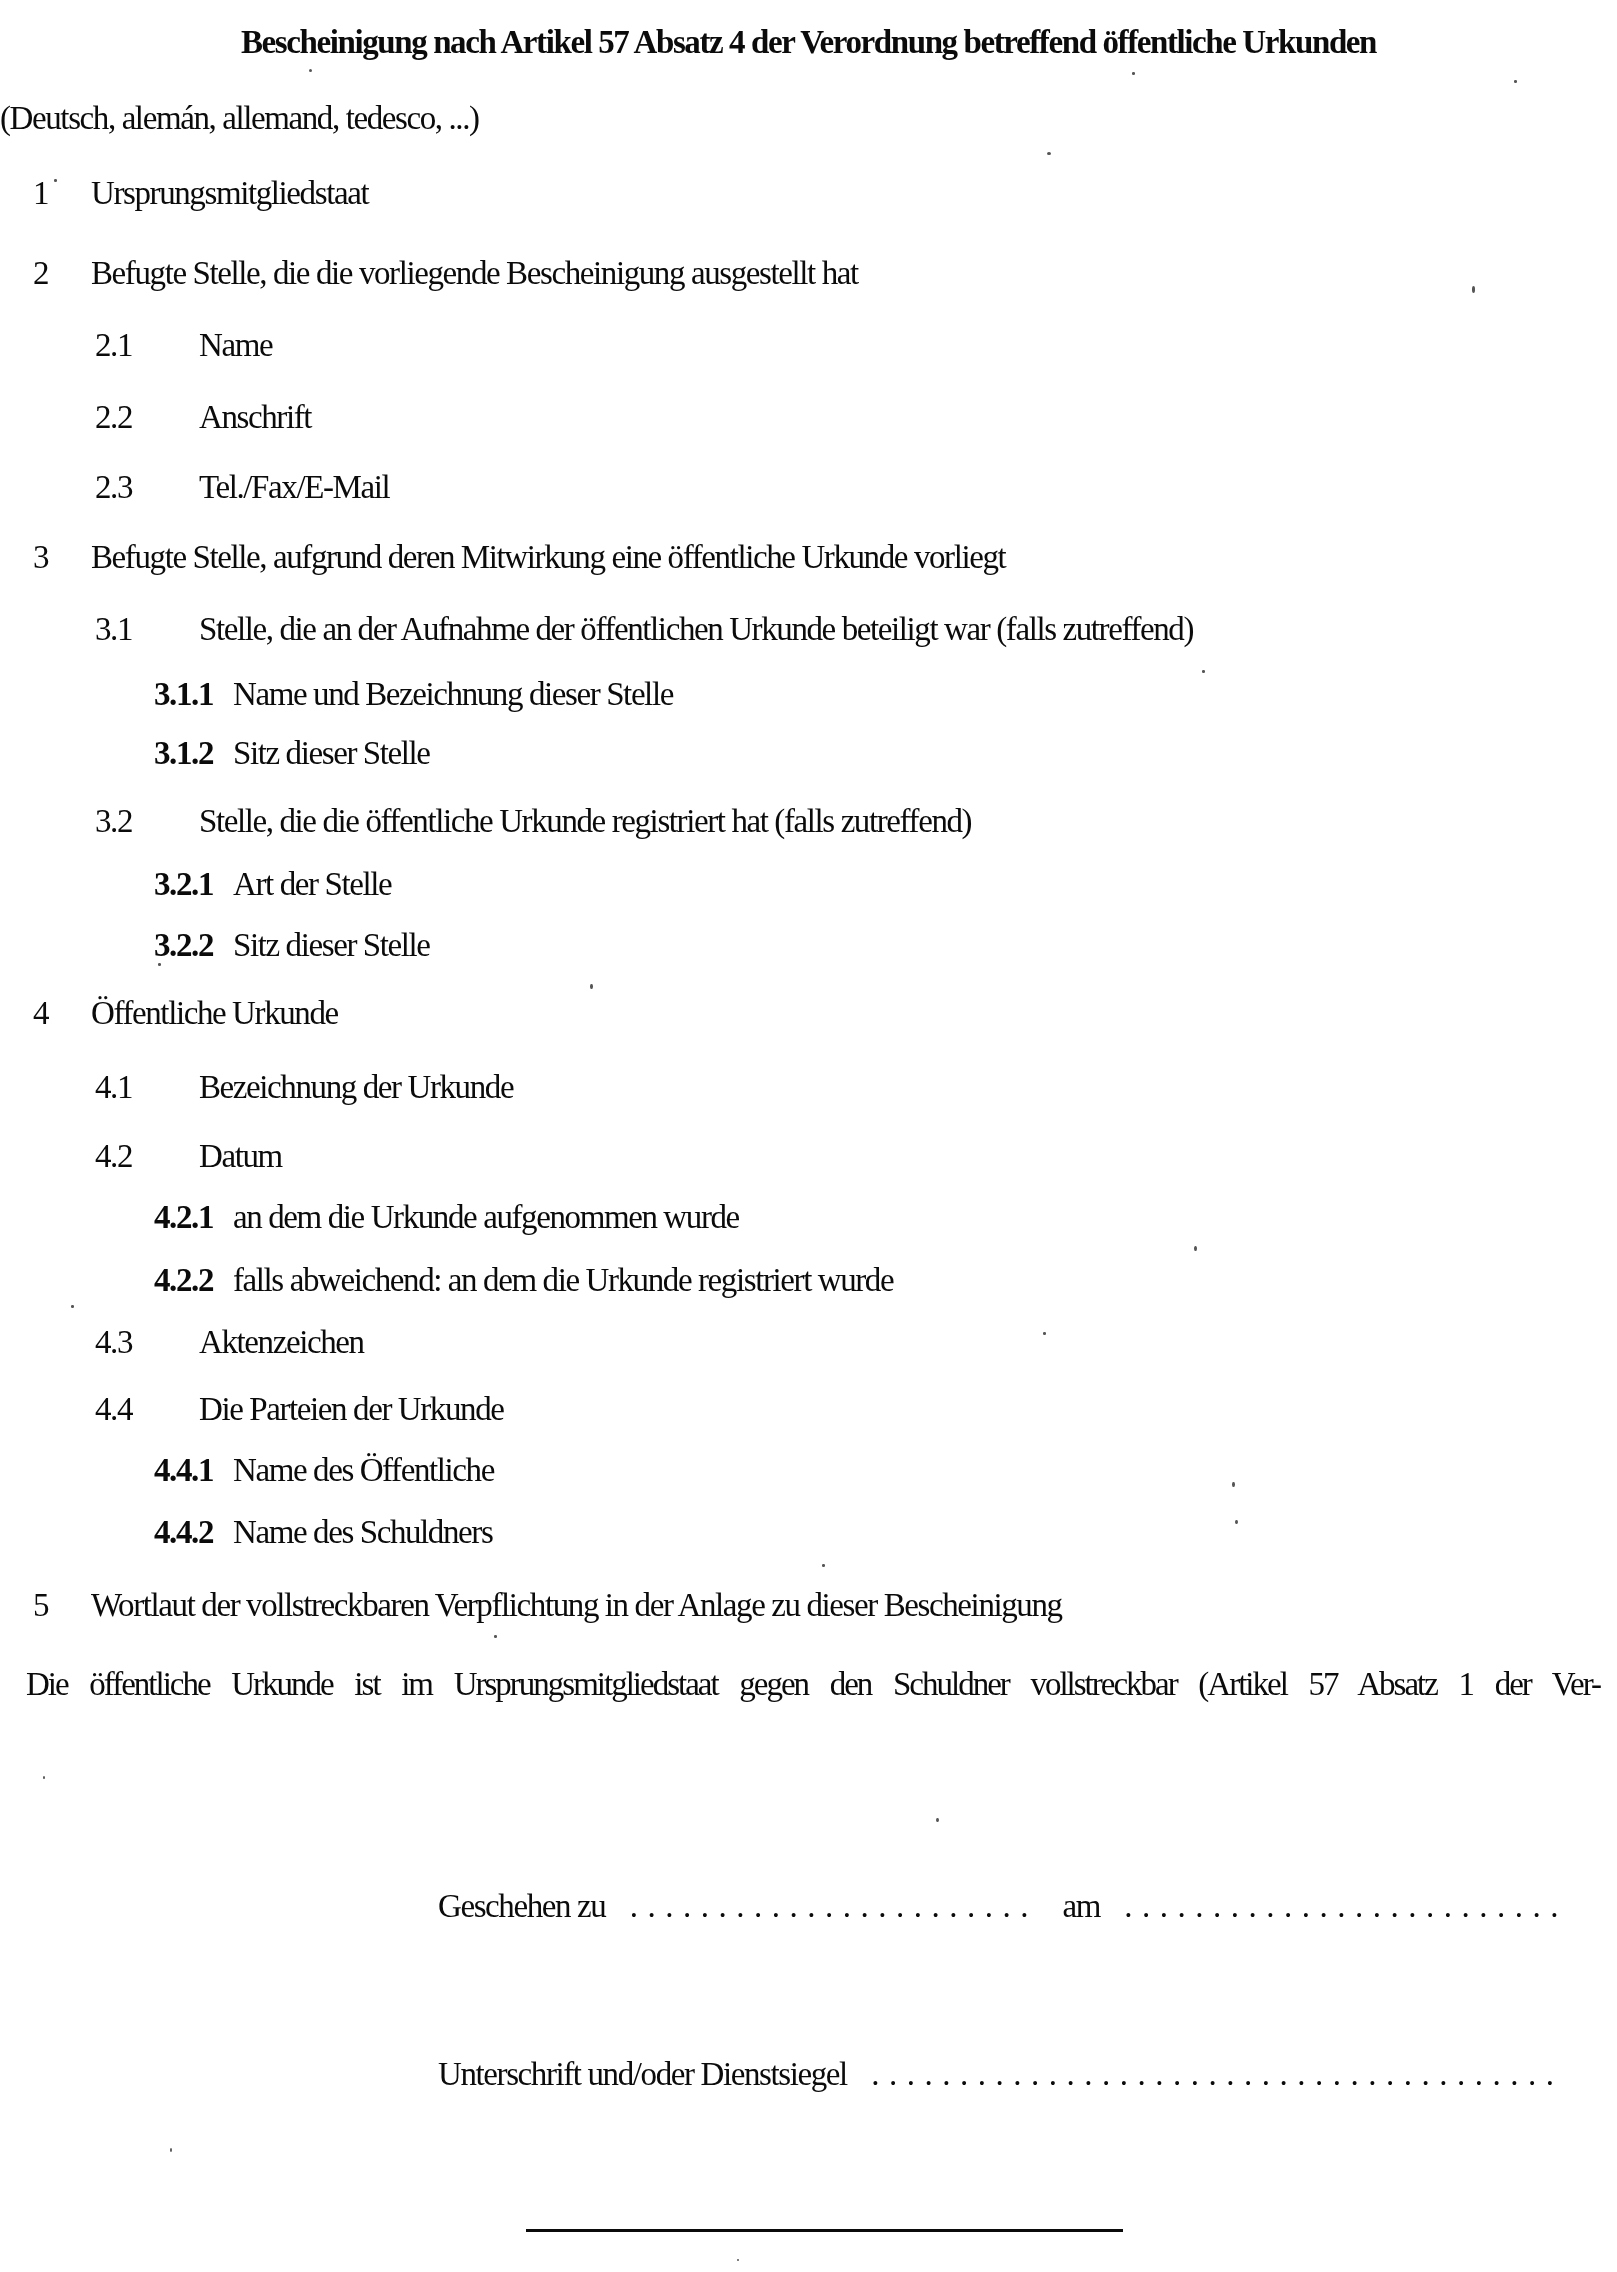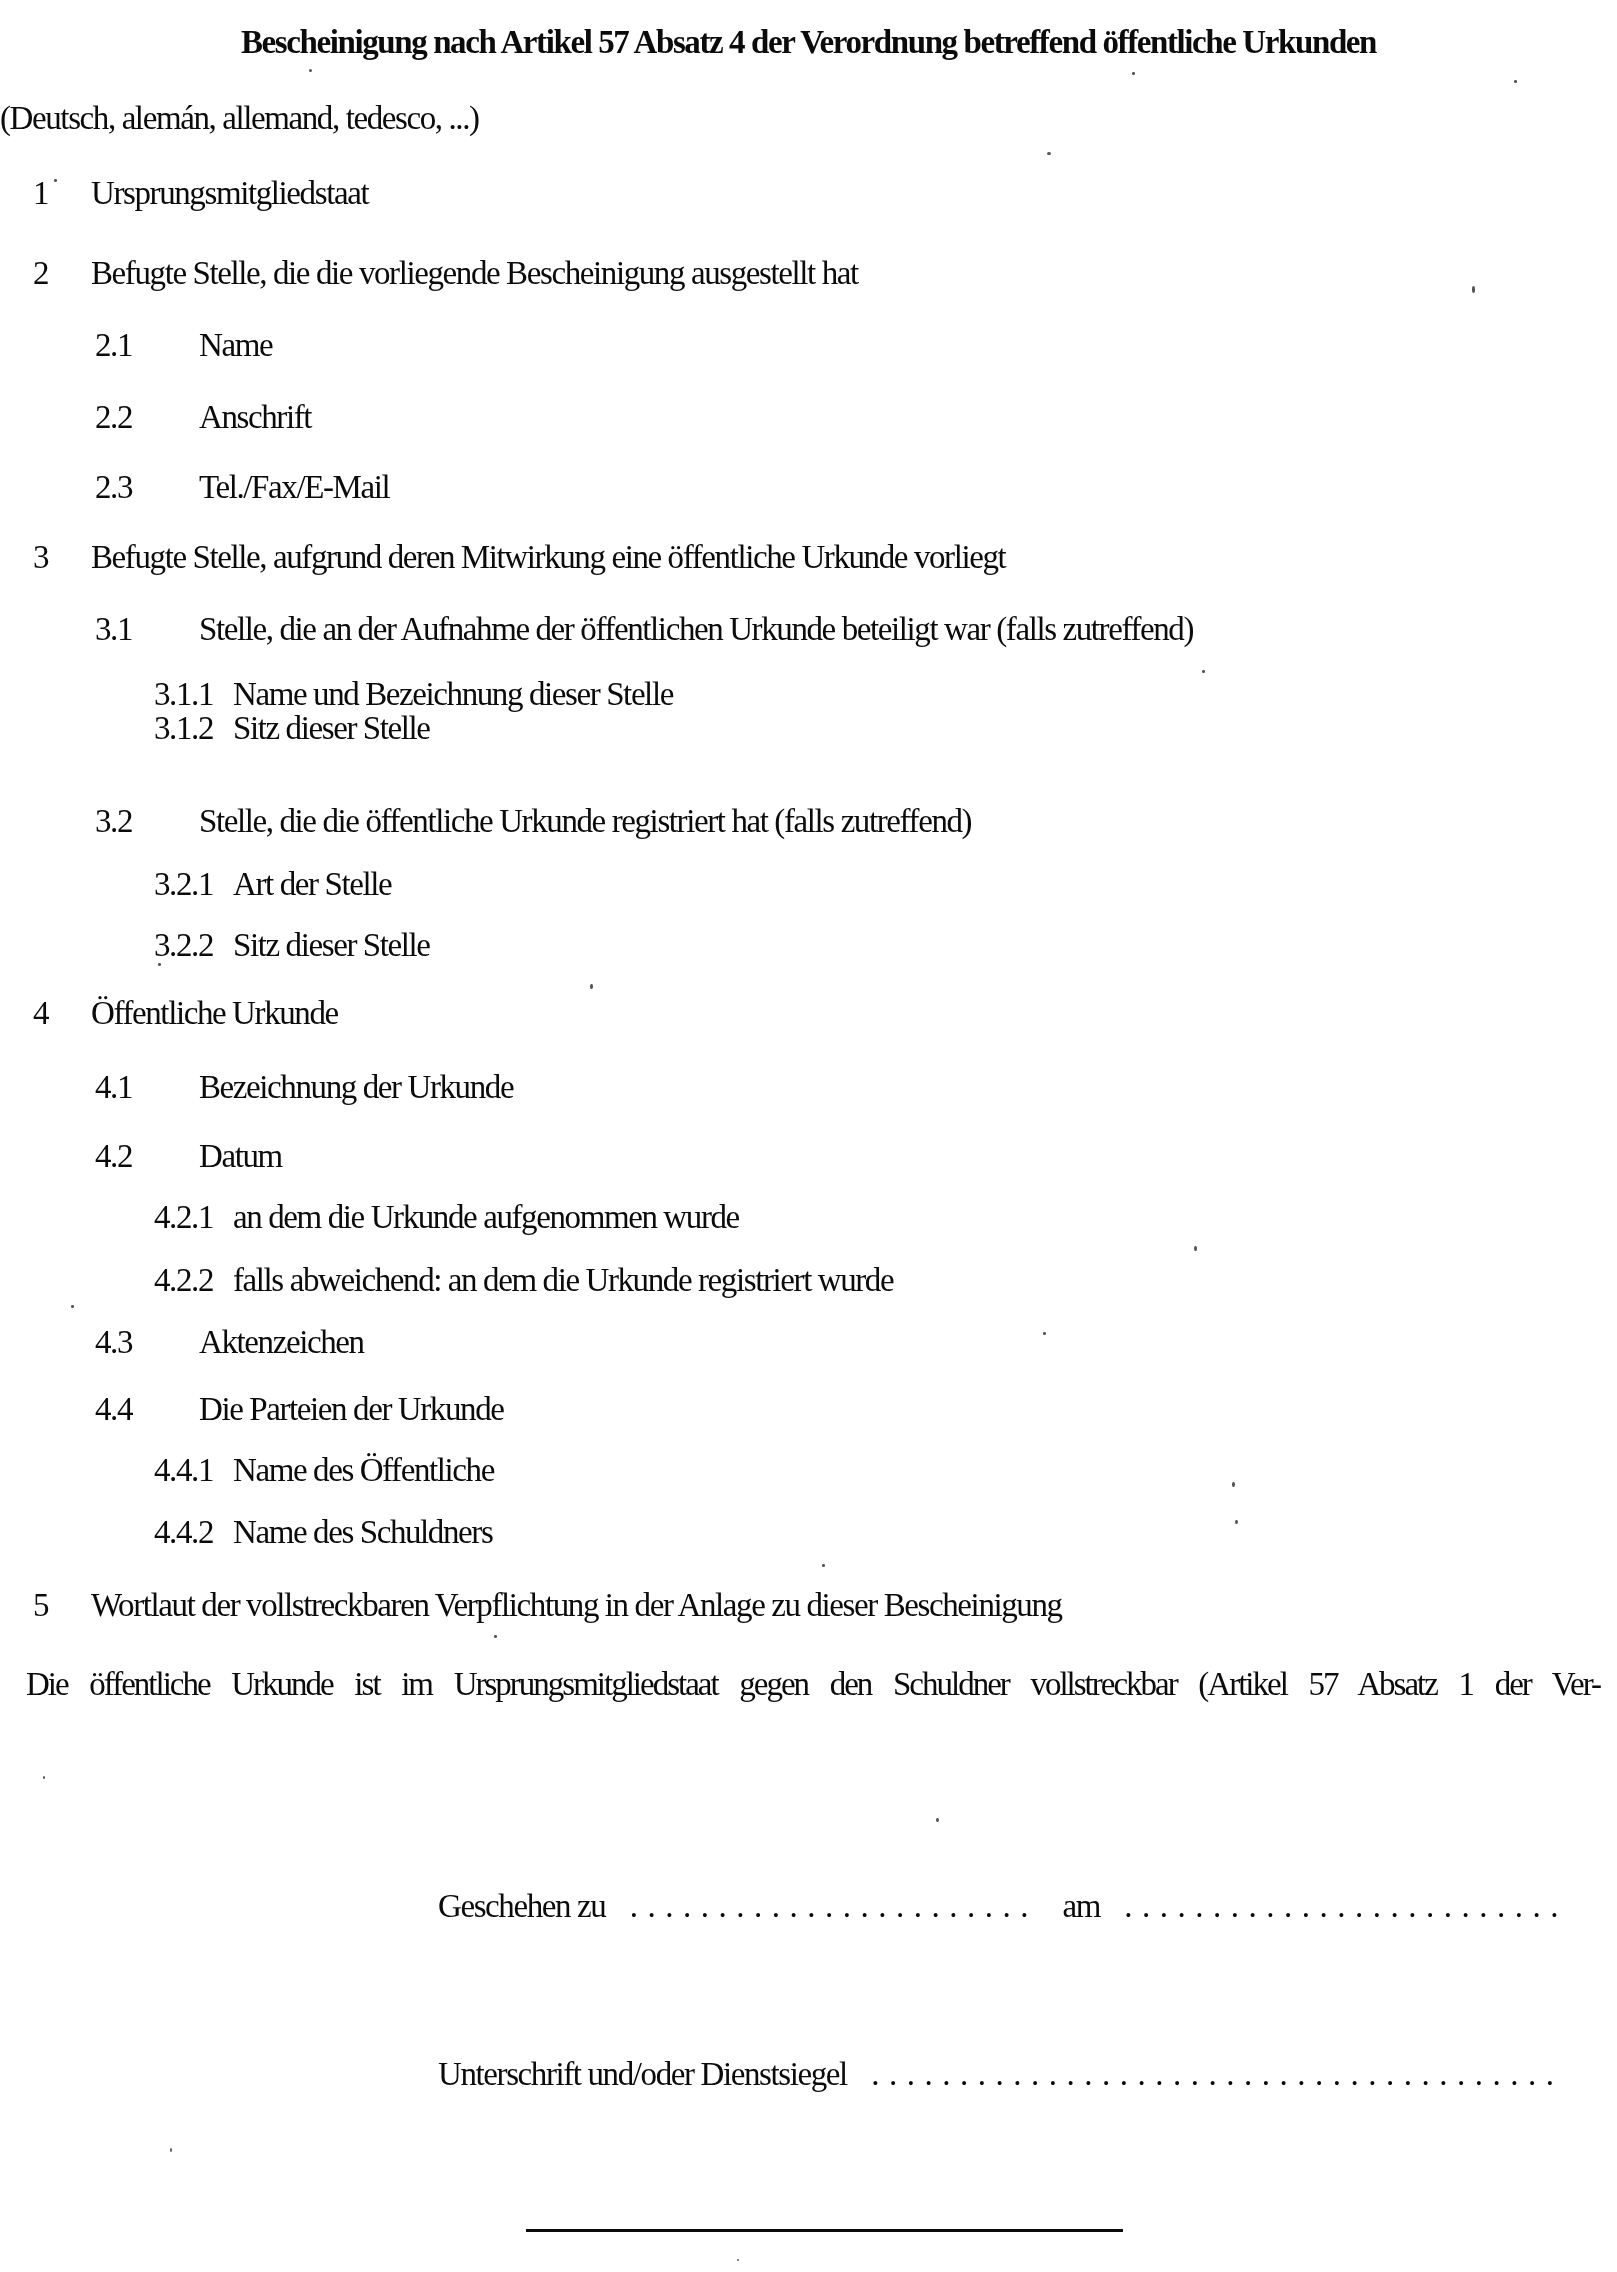--- a/index.html
+++ b/index.html
@@ -23,21 +23,21 @@
     letter-spacing:-1.4px;
   }
   .doc-subtitle{
     position:absolute;
     top:100px;left:0;width:1617px;
   }
   .row{position:absolute;display:flex;align-items:baseline;white-space:nowrap;}
   .row .num{flex:none;}
   .l1{left:33px;}  .l1 .num{width:58px;}
   .l2{left:95px;gap:48px;} .l2 .num{width:56px;}
-  .l3{left:154px;} .l3 .num{width:79px;}
+  .l3{left:154px;} .l3 .num{width:79px;font-weight:bold;}
   .note{
     position:absolute;
     top:1661px;left:26px;width:1574px;
     line-height:47px;
     letter-spacing:-2px;
   }
   .note .jline{text-align:justify;text-align-last:justify;}
   .sigrow{position:absolute;white-space:nowrap;margin-top:20px;}
   .sigrow .lbl{letter-spacing:-1.4px;}
   .dots{letter-spacing:9.5px;margin-left:24.4px;}
@@ -87,21 +87,21 @@
       <span class="label">Befugte Stelle, aufgrund deren Mitwirkung eine öffentliche Urkunde vorliegt</span>
     </div>
   <div class="row l2" style="top:611px">
       <span class="num">3.1</span>
       <span class="label">Stelle, die an der Aufnahme der öffentlichen Urkunde beteiligt war (falls zutreffend)</span>
     </div>
   <div class="row l3" style="top:676px">
       <span class="num">3.1.1</span>
       <span class="label">Name und Bezeichnung dieser Stelle</span>
     </div>
-  <div class="row l3" style="top:710px">
+  <div class="row l3" style="top:735px">
       <span class="num">3.1.2</span>
       <span class="label">Sitz dieser Stelle</span>
     </div>
   <div class="row l2" style="top:803px">
       <span class="num">3.2</span>
       <span class="label">Stelle, die die öffentliche Urkunde registriert hat (falls zutreffend)</span>
     </div>
   <div class="row l3" style="top:866px">
       <span class="num">3.2.1</span>
       <span class="label">Art der Stelle</span>

